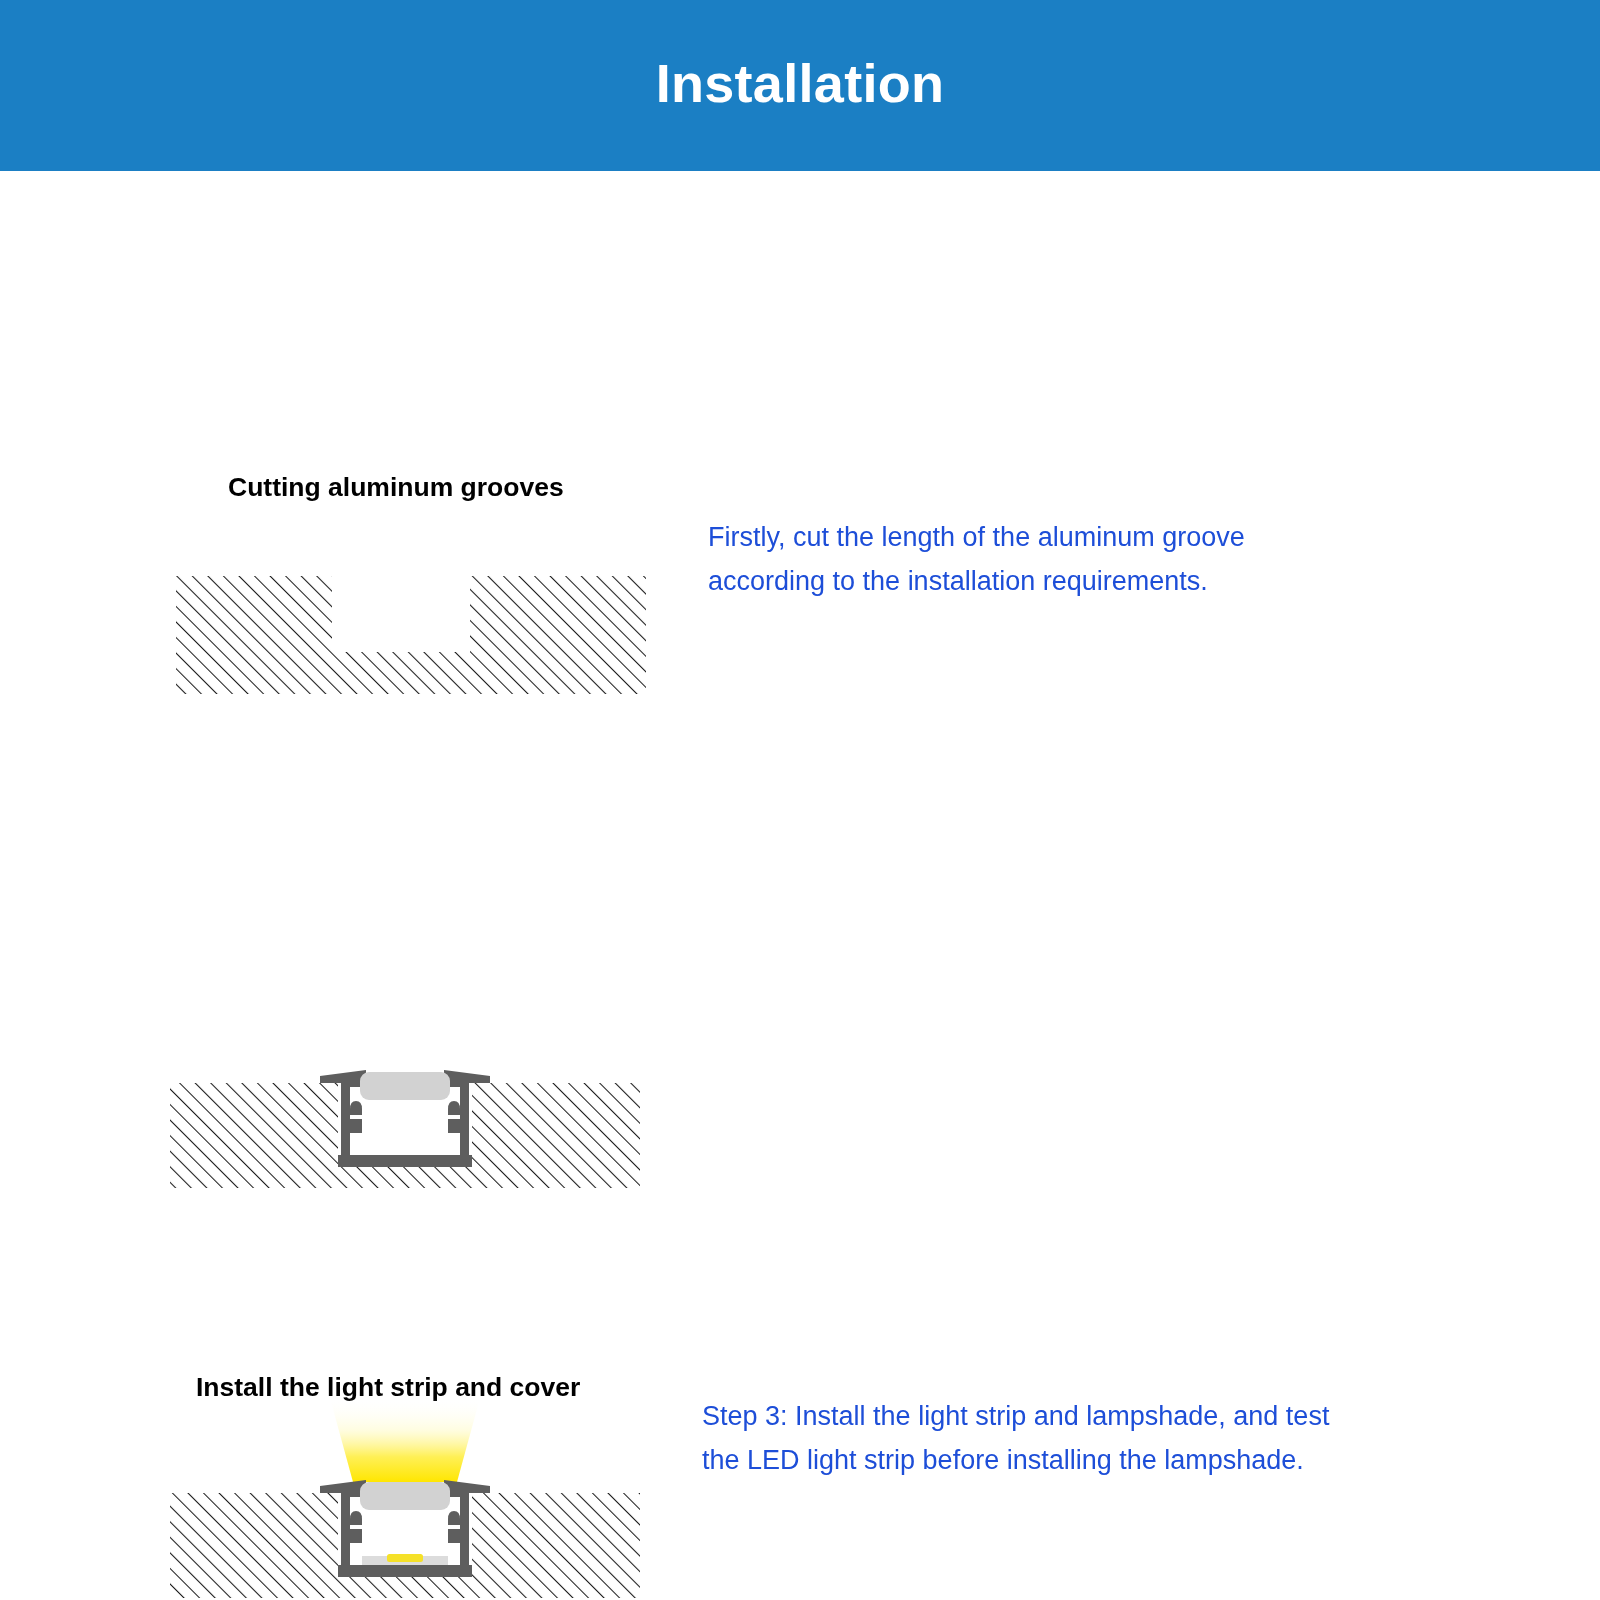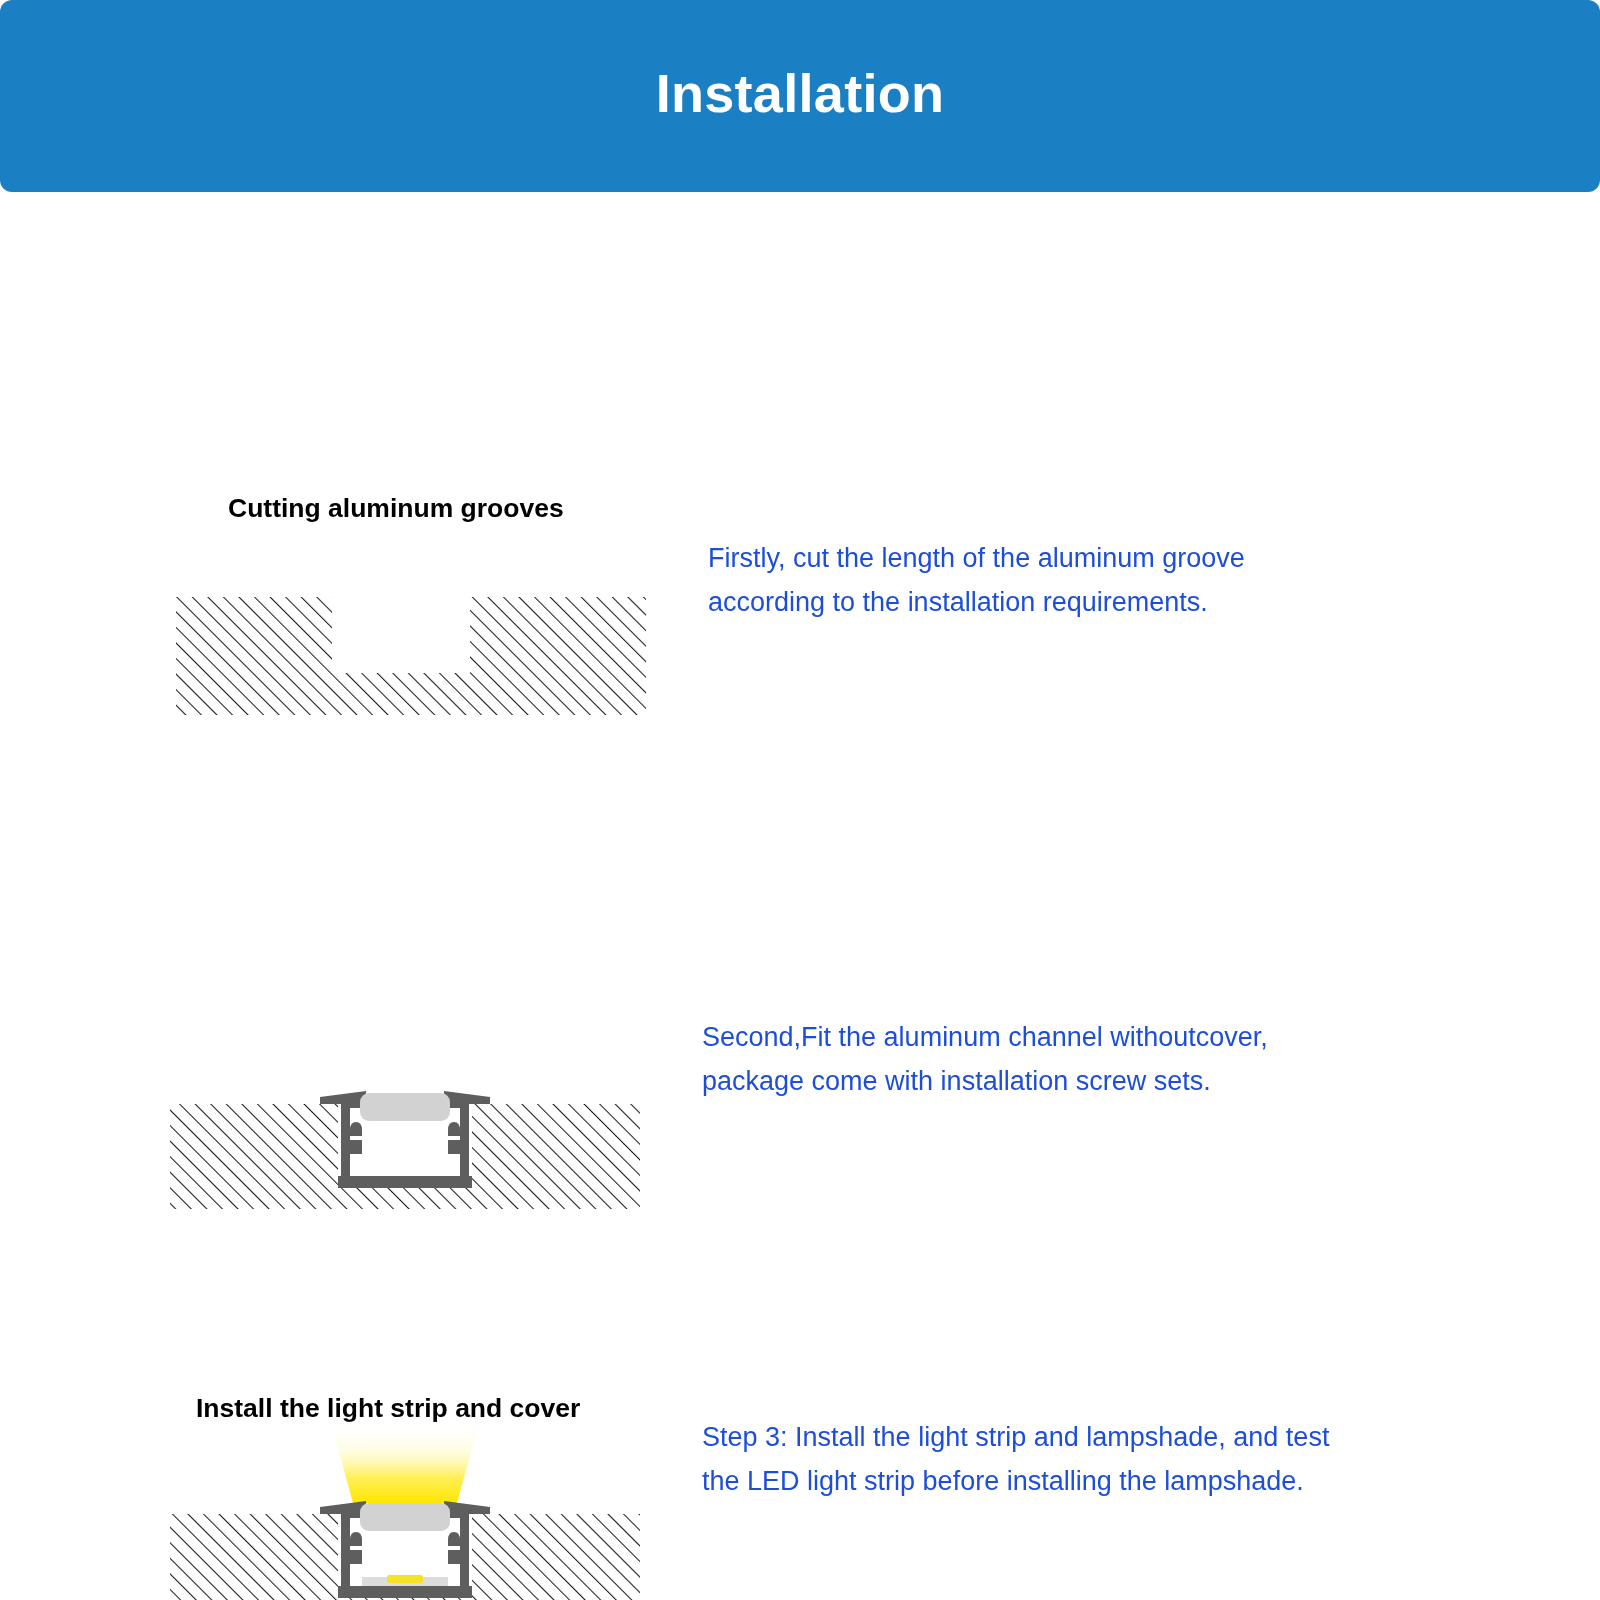--- a/index.html
+++ b/index.html
@@ -12,27 +12,26 @@
     height: 1600px;
     font-family: "Liberation Sans", sans-serif;
     color: #000000;
     overflow: hidden;
     position: relative;
   }
 
   
   .banner {
     width: 1600px;
-    height: 192px;
+    height: 171px;
     background: #1b7fc4;
     display: flex;
     align-items: center;
     justify-content: center;
     box-sizing: border-box;
-    border-radius: 12px;
   }
   .banner-title {
     color: #ffffff;
     font-size: 54px;
     font-weight: bold;
     letter-spacing: 0.3px;
     line-height: 1;
     padding-bottom: 6px;
   }
 
@@ -166,22 +165,20 @@
           <rect x="168" y="112" width="134" height="12" fill="#5e5e5e"></rect>
 
           <path fill="#5e5e5e" d="M186,58 q6,0 6,8 l0,6 -12,0 0,-6 q0,-8 6,-8 Z"></path>
           <path fill="#5e5e5e" d="M284,58 q-6,0 -6,8 l0,6 12,0 0,-6 q0,-8 -6,-8 Z"></path>
         </g>
 
         <rect x="190" y="29" width="90" height="28" rx="9" ry="9" fill="#d2d2d2"></rect>
       </svg>
     </div>
 
-    <div class="step-body">Second,Fit the aluminum channel withoutcover,
-package come with installation screw sets.</div>
   </section>
 
   <section class="step" id="step-3">
 
     <div class="step-heading">Install the light strip and cover</div>
 
     <div class="step-figure">
       <svg width="470" height="200" viewBox="0 0 470 200">
         <defs>
           <pattern id="hatchC" width="11" height="11" patternUnits="userSpaceOnUse" patternTransform="rotate(-45)">

